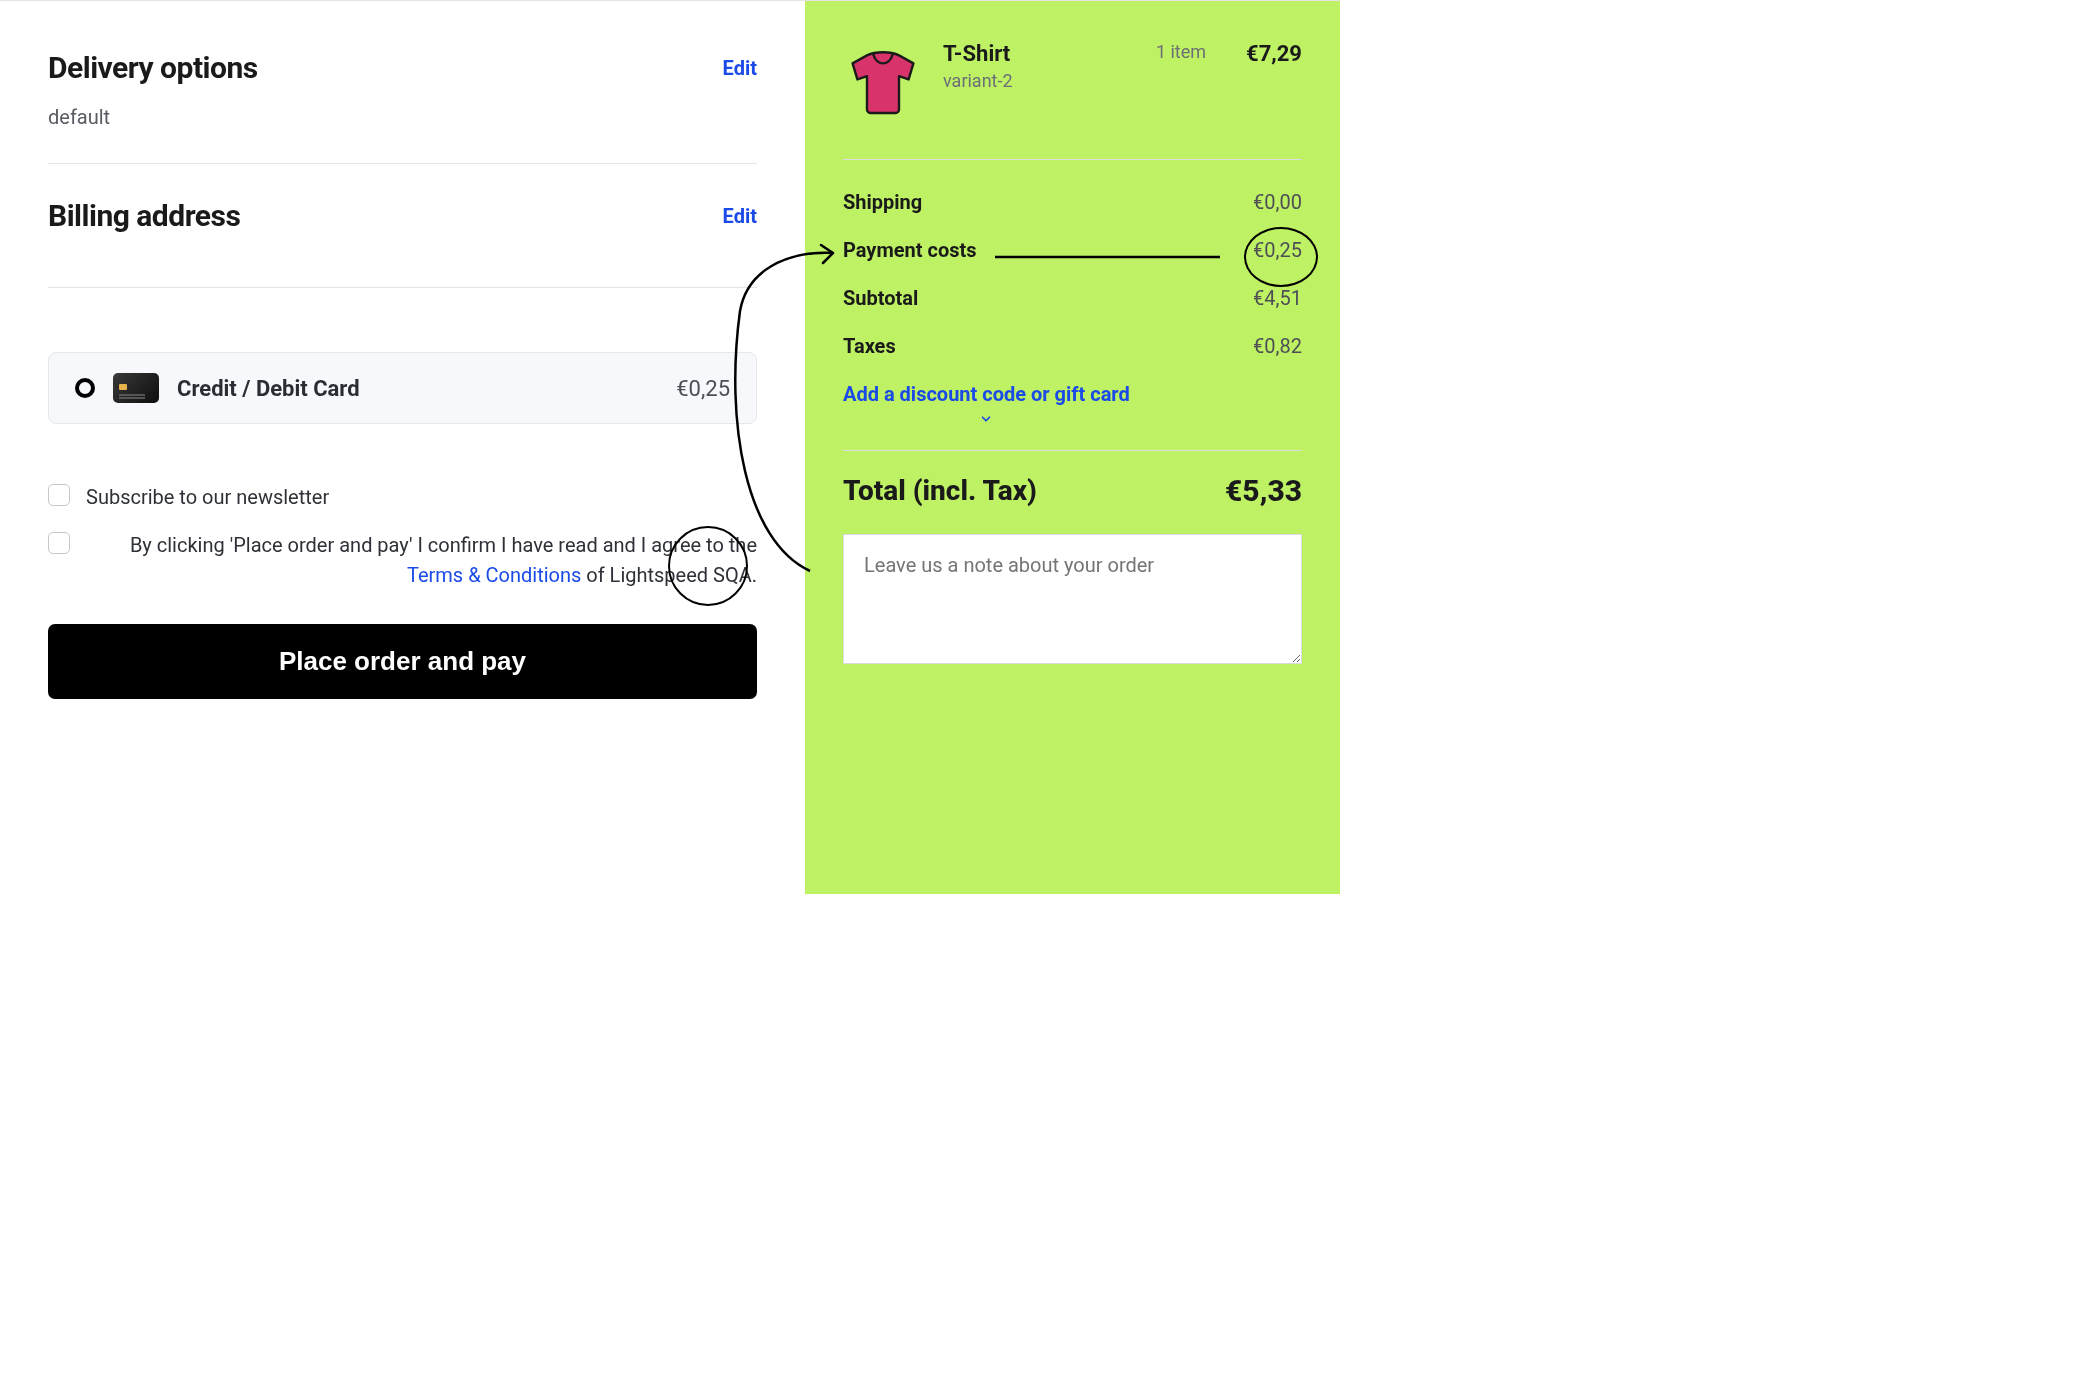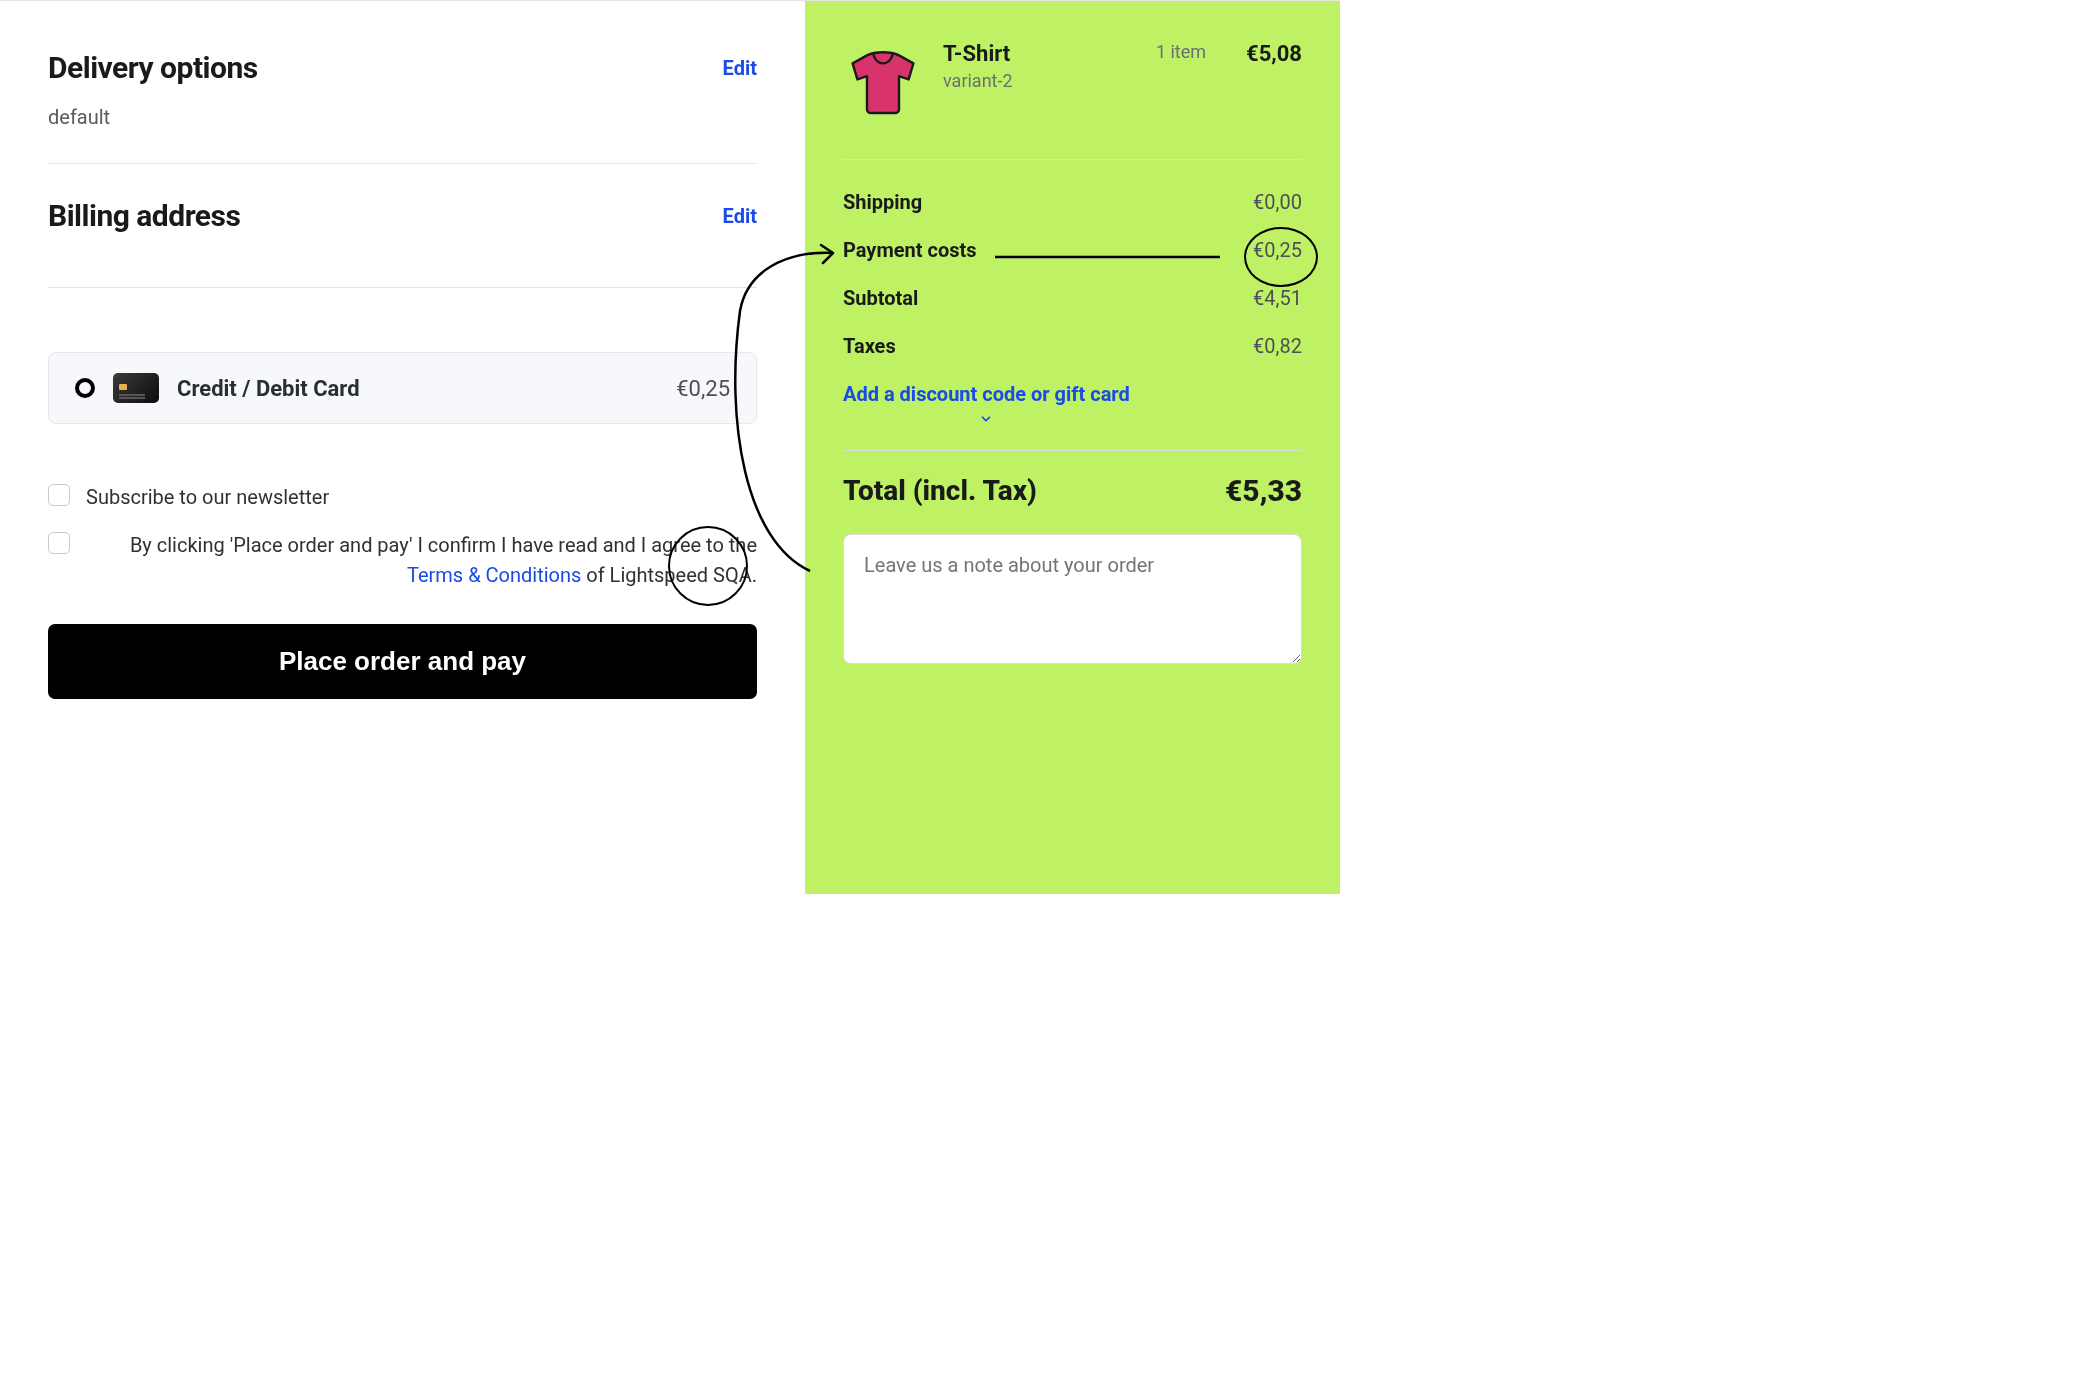--- a/index.html
+++ b/index.html
@@ -208,21 +208,21 @@
     margin-top: 22px;
     margin-bottom: 26px;
   }
   .total-row .tl { font-size: 28px; font-weight: 800; }
   .total-row .tv { font-size: 30px; font-weight: 800; }
 
   .note-box {
     width: 100%;
     min-height: 130px;
     border: 1px solid #d8dbe1;
-    border-radius: 8px;
+    border-radius: 0;
     padding: 18px 20px;
     font-size: 20px;
     color: #8c8f97;
     font-family: inherit;
     resize: both;
     background:#fff;
   }
 
   
   .anno {
@@ -298,21 +298,21 @@
         <path d="M30 18 C30 18 38 14 50 14 C62 14 70 18 70 18 L88 28 L82 48 L70 44 L70 86 C70 88 68 90 66 90 L34 90 C32 90 30 88 30 86 L30 44 L18 48 L12 28 Z" fill="#d9336b" stroke="#1a1a1a" stroke-width="3" stroke-linejoin="round"></path>
         <path d="M38 17 C40 24 45 28 50 28 C55 28 60 24 62 17" fill="none" stroke="#1a1a1a" stroke-width="3" stroke-linecap="round"></path>
       </svg>
       <div class="cart-item-info">
         <div class="cart-item-name">T-Shirt</div>
         <div class="cart-item-variant">variant-2</div>
       </div>
       <div style="text-align:right">
         <div class="cart-item-qty">1 item</div>
       </div>
-      <div class="cart-item-price">€5,08</div>
+      <div class="cart-item-price">€7,29</div>
     </div>
 
     <hr class="right-divider">
 
     <div class="summary-row">
       <span class="label">Shipping</span>
       <span class="value">€0,00</span>
     </div>
     <div class="summary-row">
       <span class="label">Payment costs</span>

